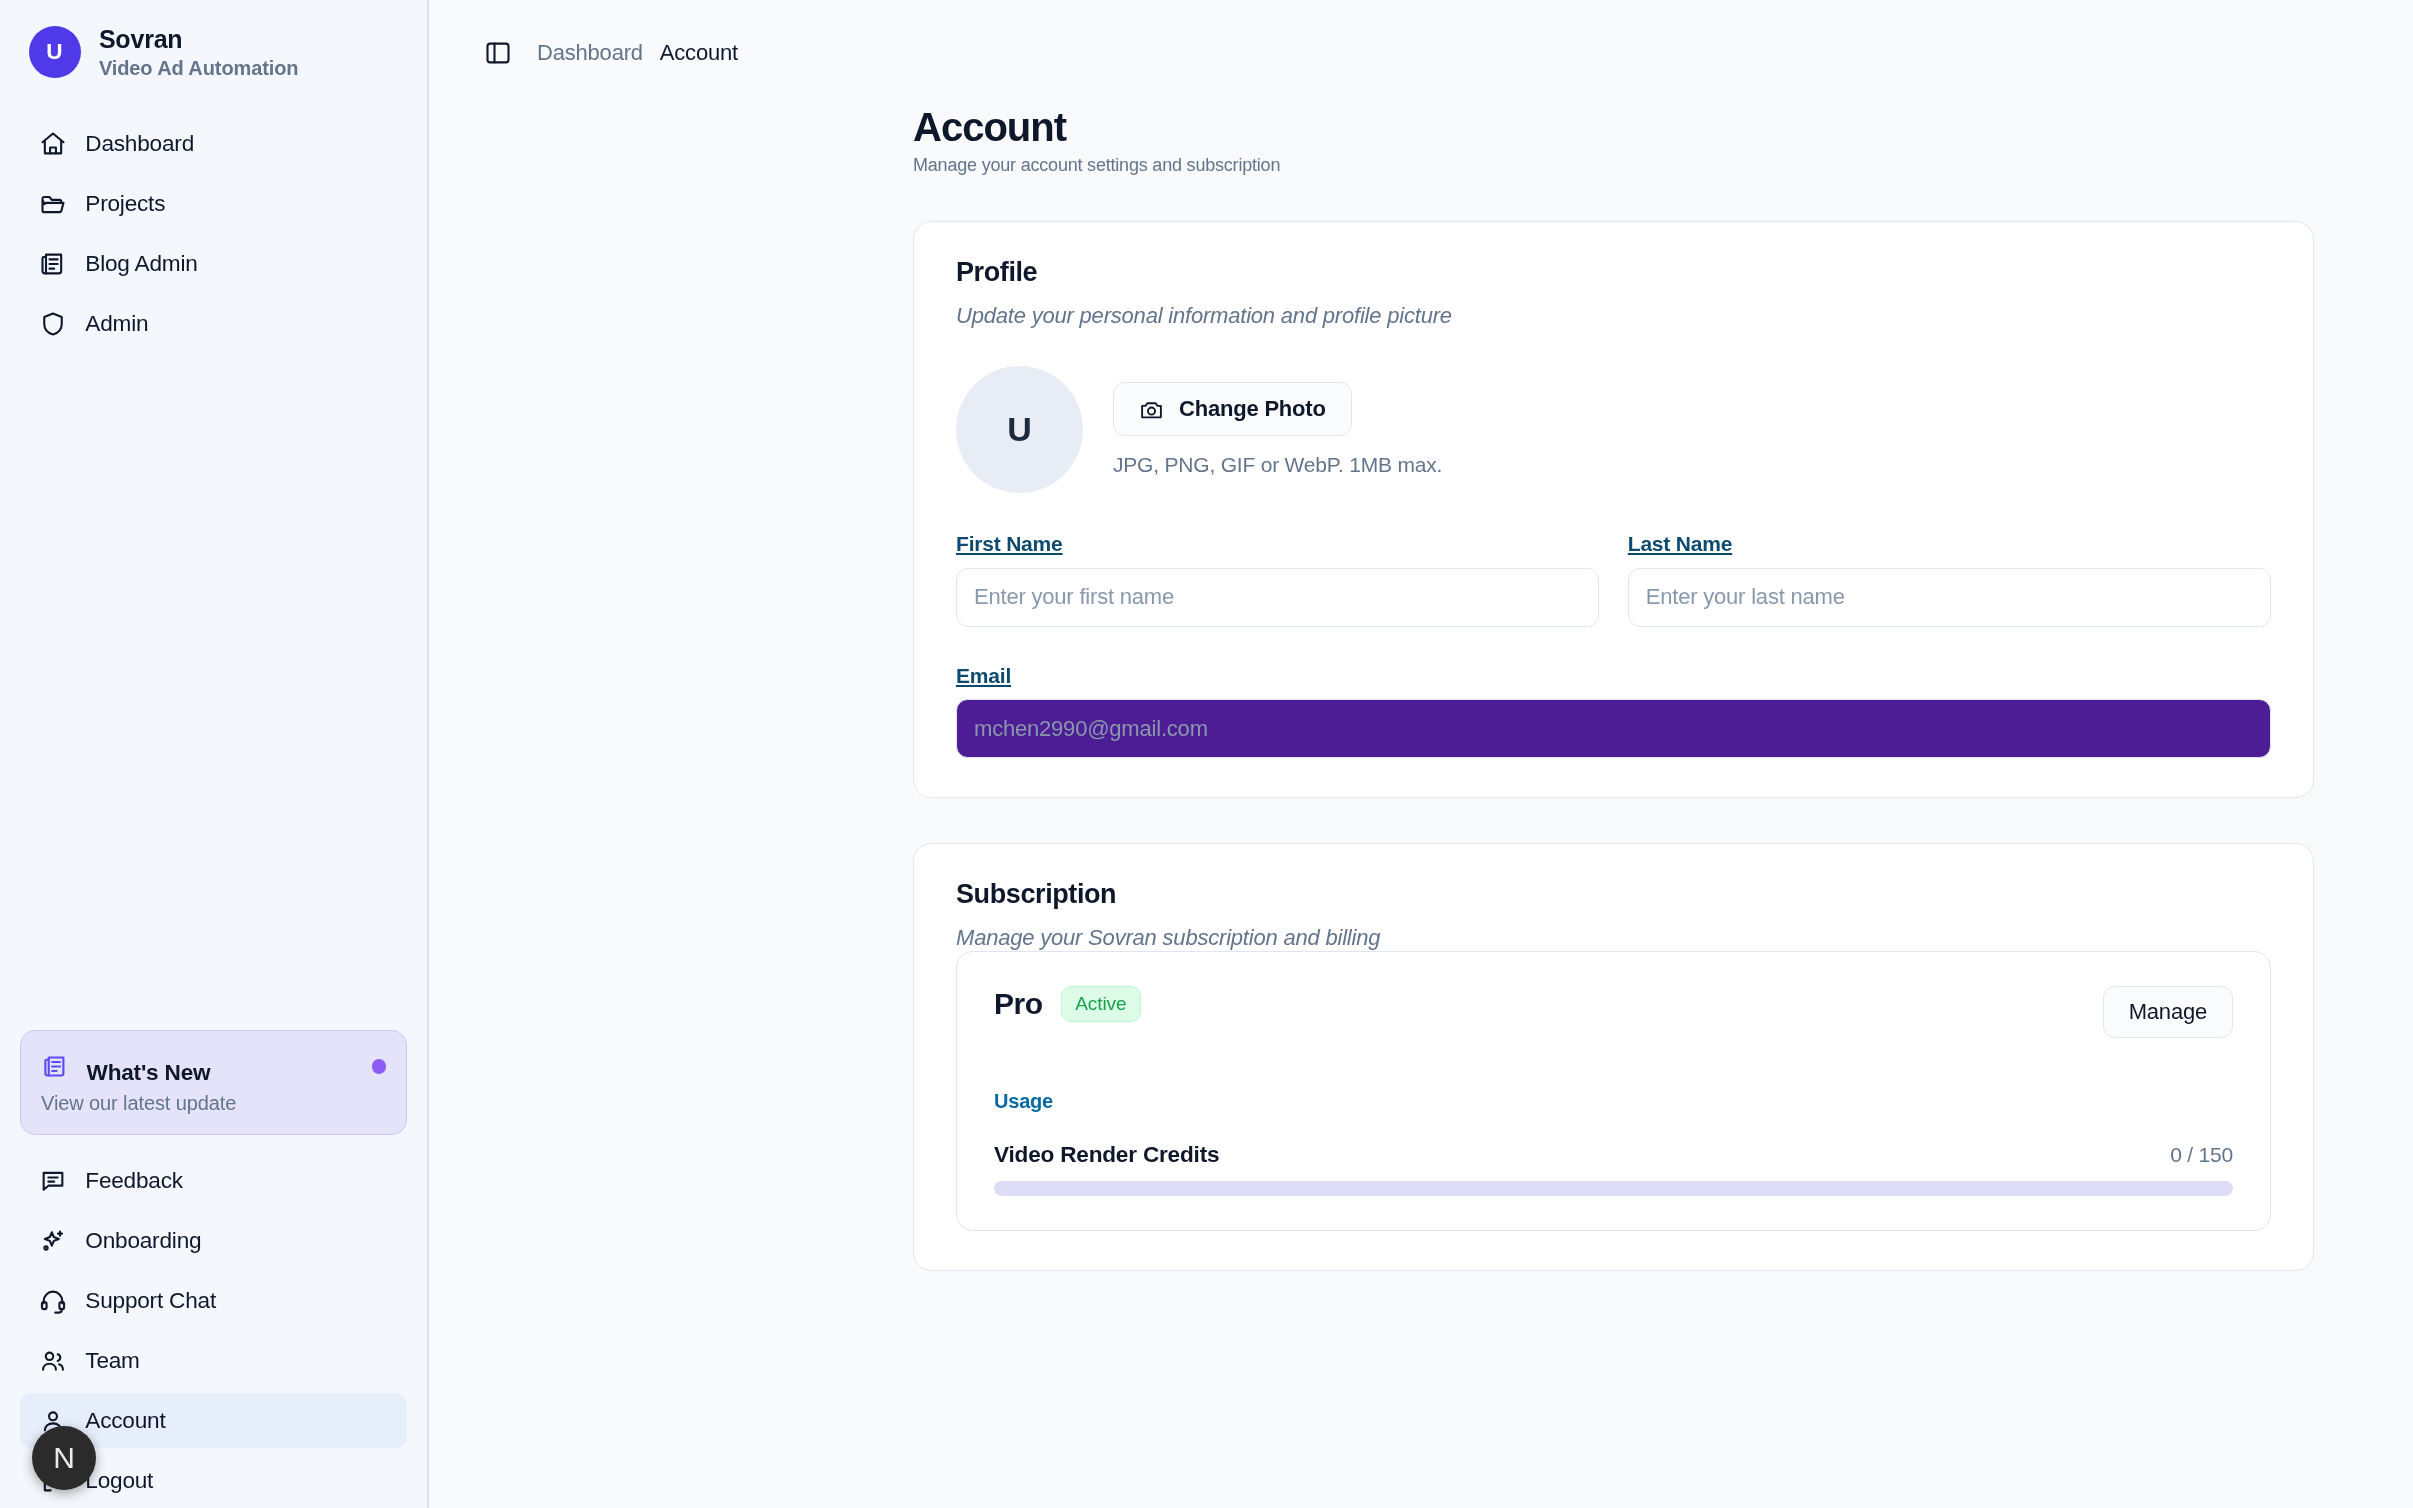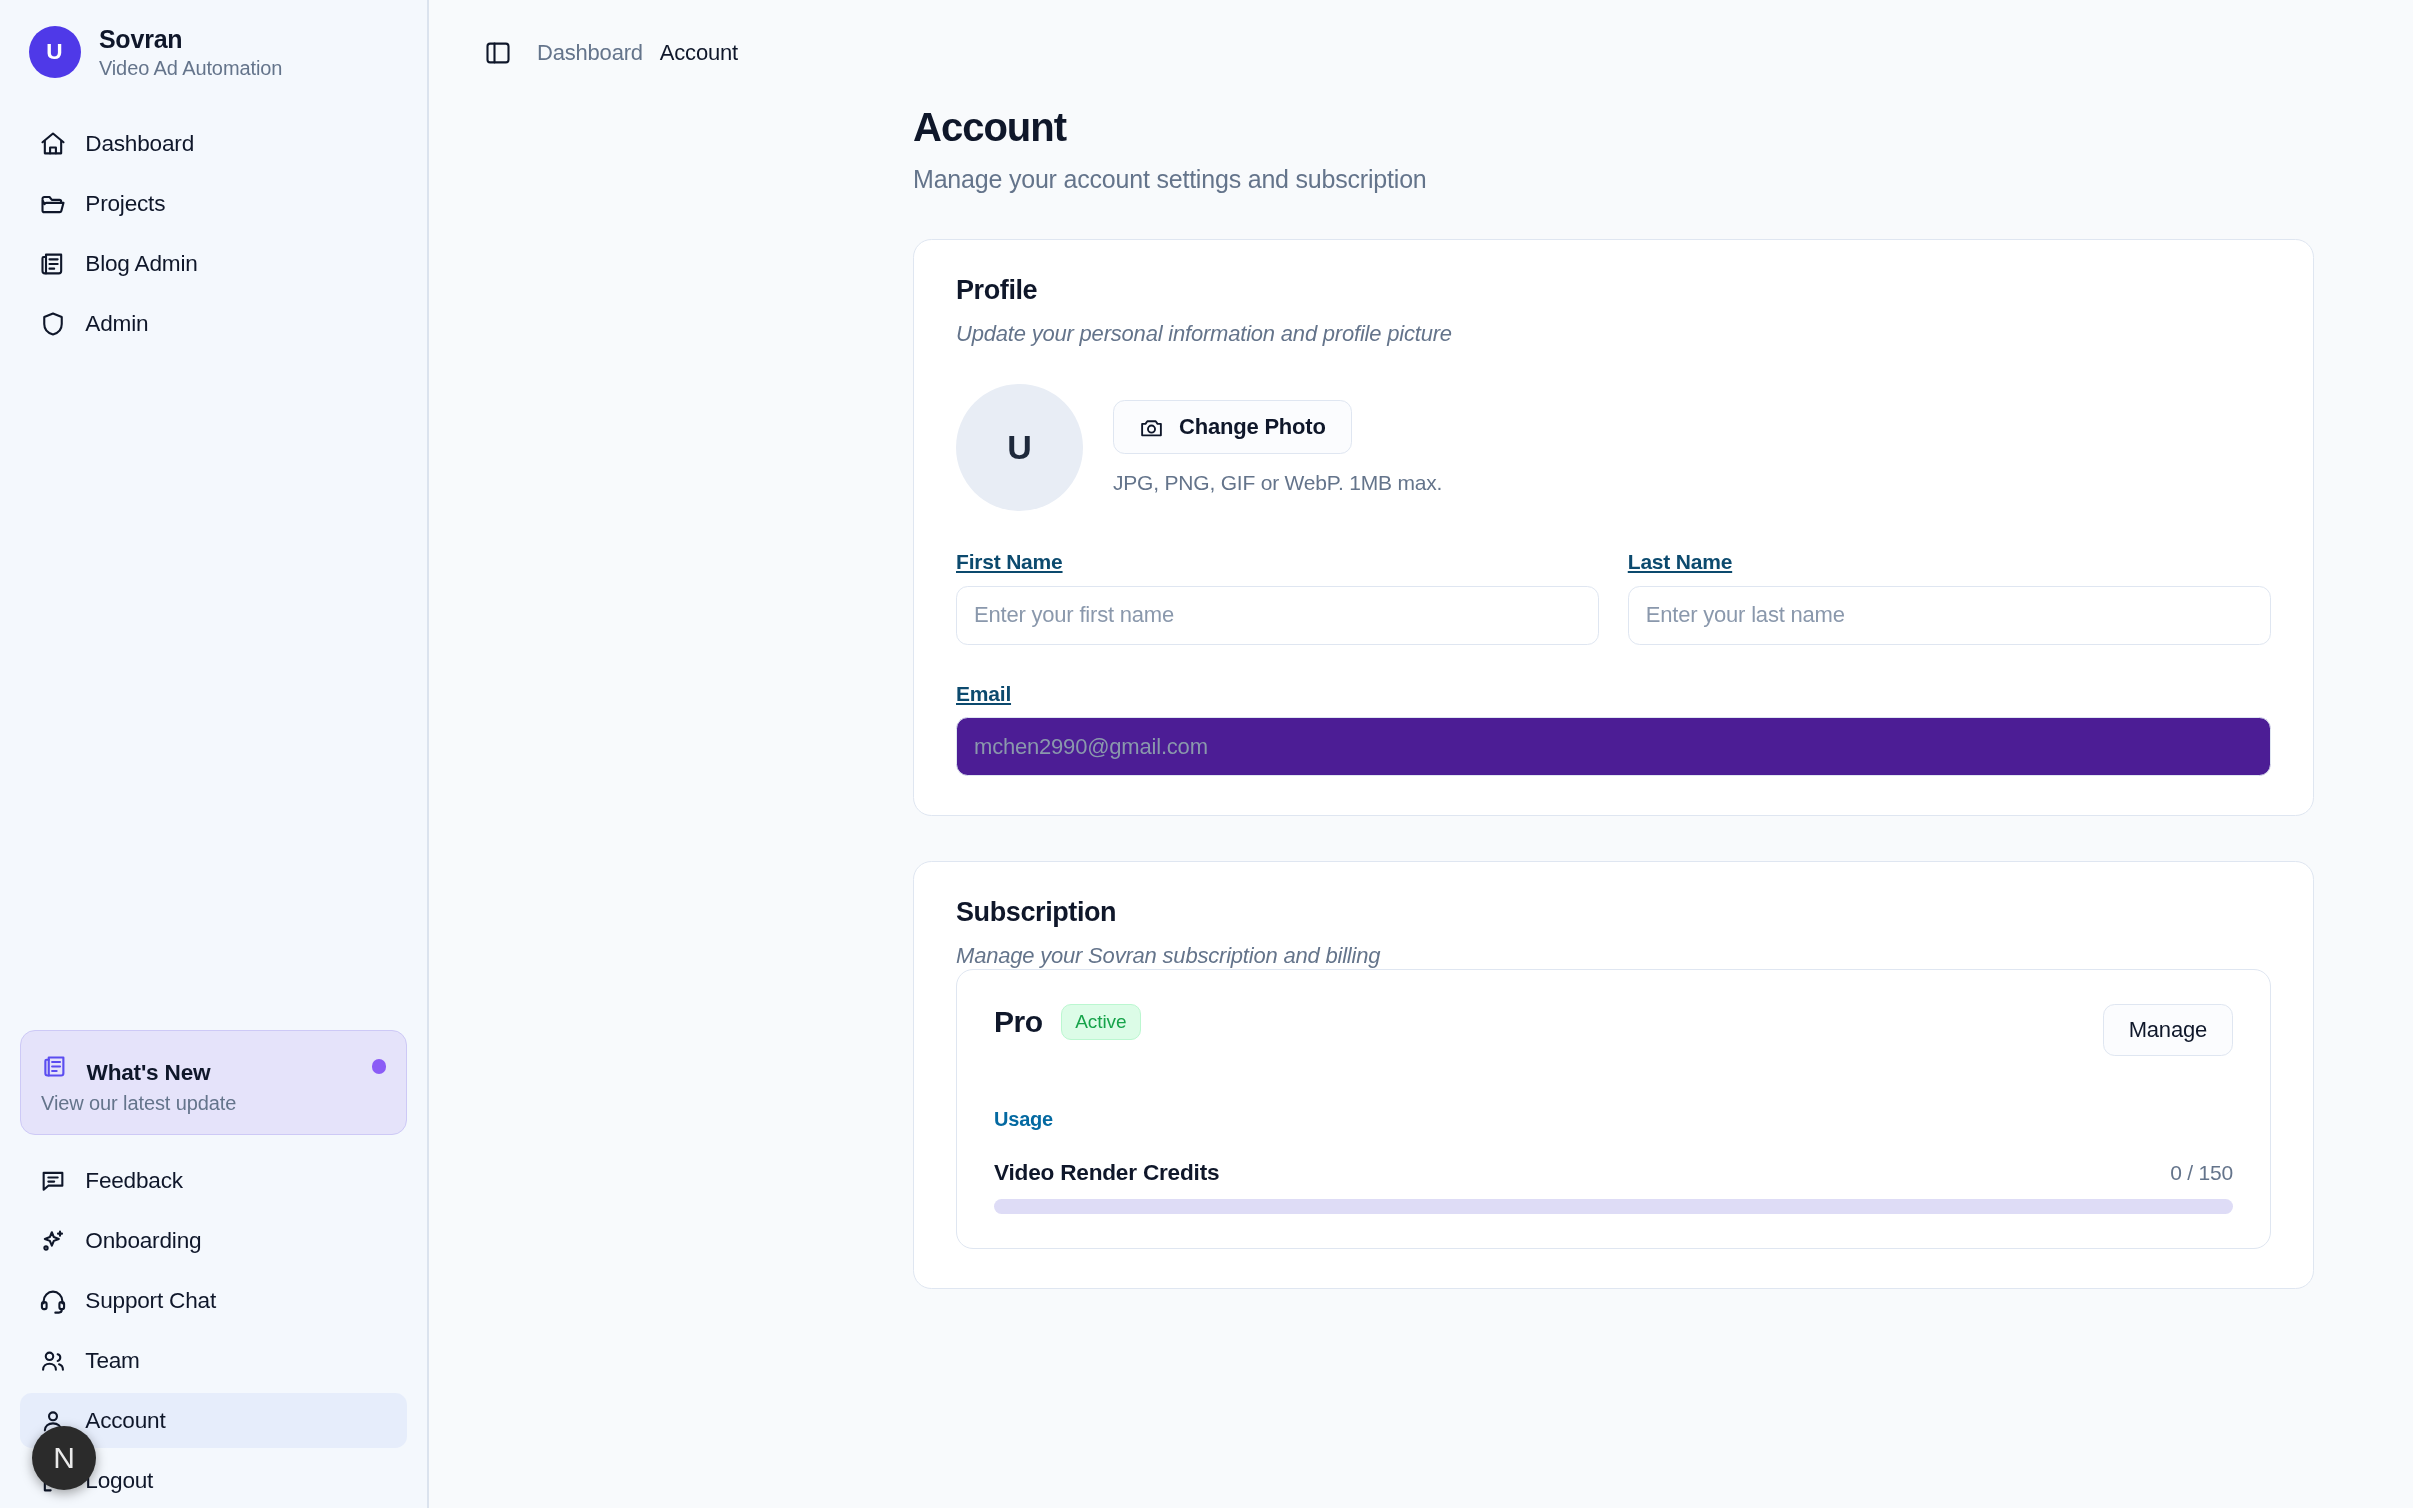--- a/index.html
+++ b/index.html
@@ -45,21 +45,21 @@
     width: 52px; height: 52px;
     border-radius: 50%;
     background: #4f39e8;
     color: #fff;
     display: flex; align-items: center; justify-content: center;
     font-size: 22.6px; font-weight: 700;
     flex: 0 0 52px;
   }
   .brand-text { display: flex; flex-direction: column; gap: 2.5px; }
   .brand-name { font-size: 25px; font-weight: 700; color: #0f172a; letter-spacing: -0.2px; }
-  .brand-sub { font-size: 20px; color: #64748b; letter-spacing: -0.1px; }
+  .brand-sub { font-size: 20px; color: #64748b; letter-spacing: -0.1px; font-weight: bold; }
 
   .nav-top { padding: 15px 20px 0 20px; display: flex; flex-direction: column; gap: 5px; }
 
   .nav-item {
     display: flex;
     align-items: center;
     gap: 18.4px;
     height: 55px;
     padding: 0 18.4px;
     border-radius: 11.7px;
@@ -123,21 +123,21 @@
     gap: 22px;
     padding: 30px 0 0 52px;
     height: 75px;
   }
   .panel-toggle { width: 34px; height: 34px; display:flex; align-items:center; justify-content:center; cursor:pointer; }
   .panel-toggle svg { width: 28px; height: 28px; display:block; }
   .crumbs { display: flex; align-items: center; gap: 17px; font-size: 22px; letter-spacing: -0.2px; }
   .crumb-muted { color: #64748b; cursor: pointer; }
   .crumb-current { color: #0f172a; }
   .page-title { font-size: 40px; font-weight: 700; letter-spacing: -1px; color: #0f172a; }
-  .page-sub { font-size: 25px; color: #64748b; margin-top: 15px; letter-spacing: -0.2px; }
+  .page-sub { font-size: 18px; color: #64748b; margin-top: 5px; letter-spacing: -0.2px; }
 
   .content { padding: 0 99px 0 484px; }
 
   .card {
     background: #ffffff;
     border: 1.7px solid #dfe6f1;
     border-radius: 18.4px;
     margin-top: 45px;
   }
   .card-pad { padding: 35px 42px 39px 42px; }

